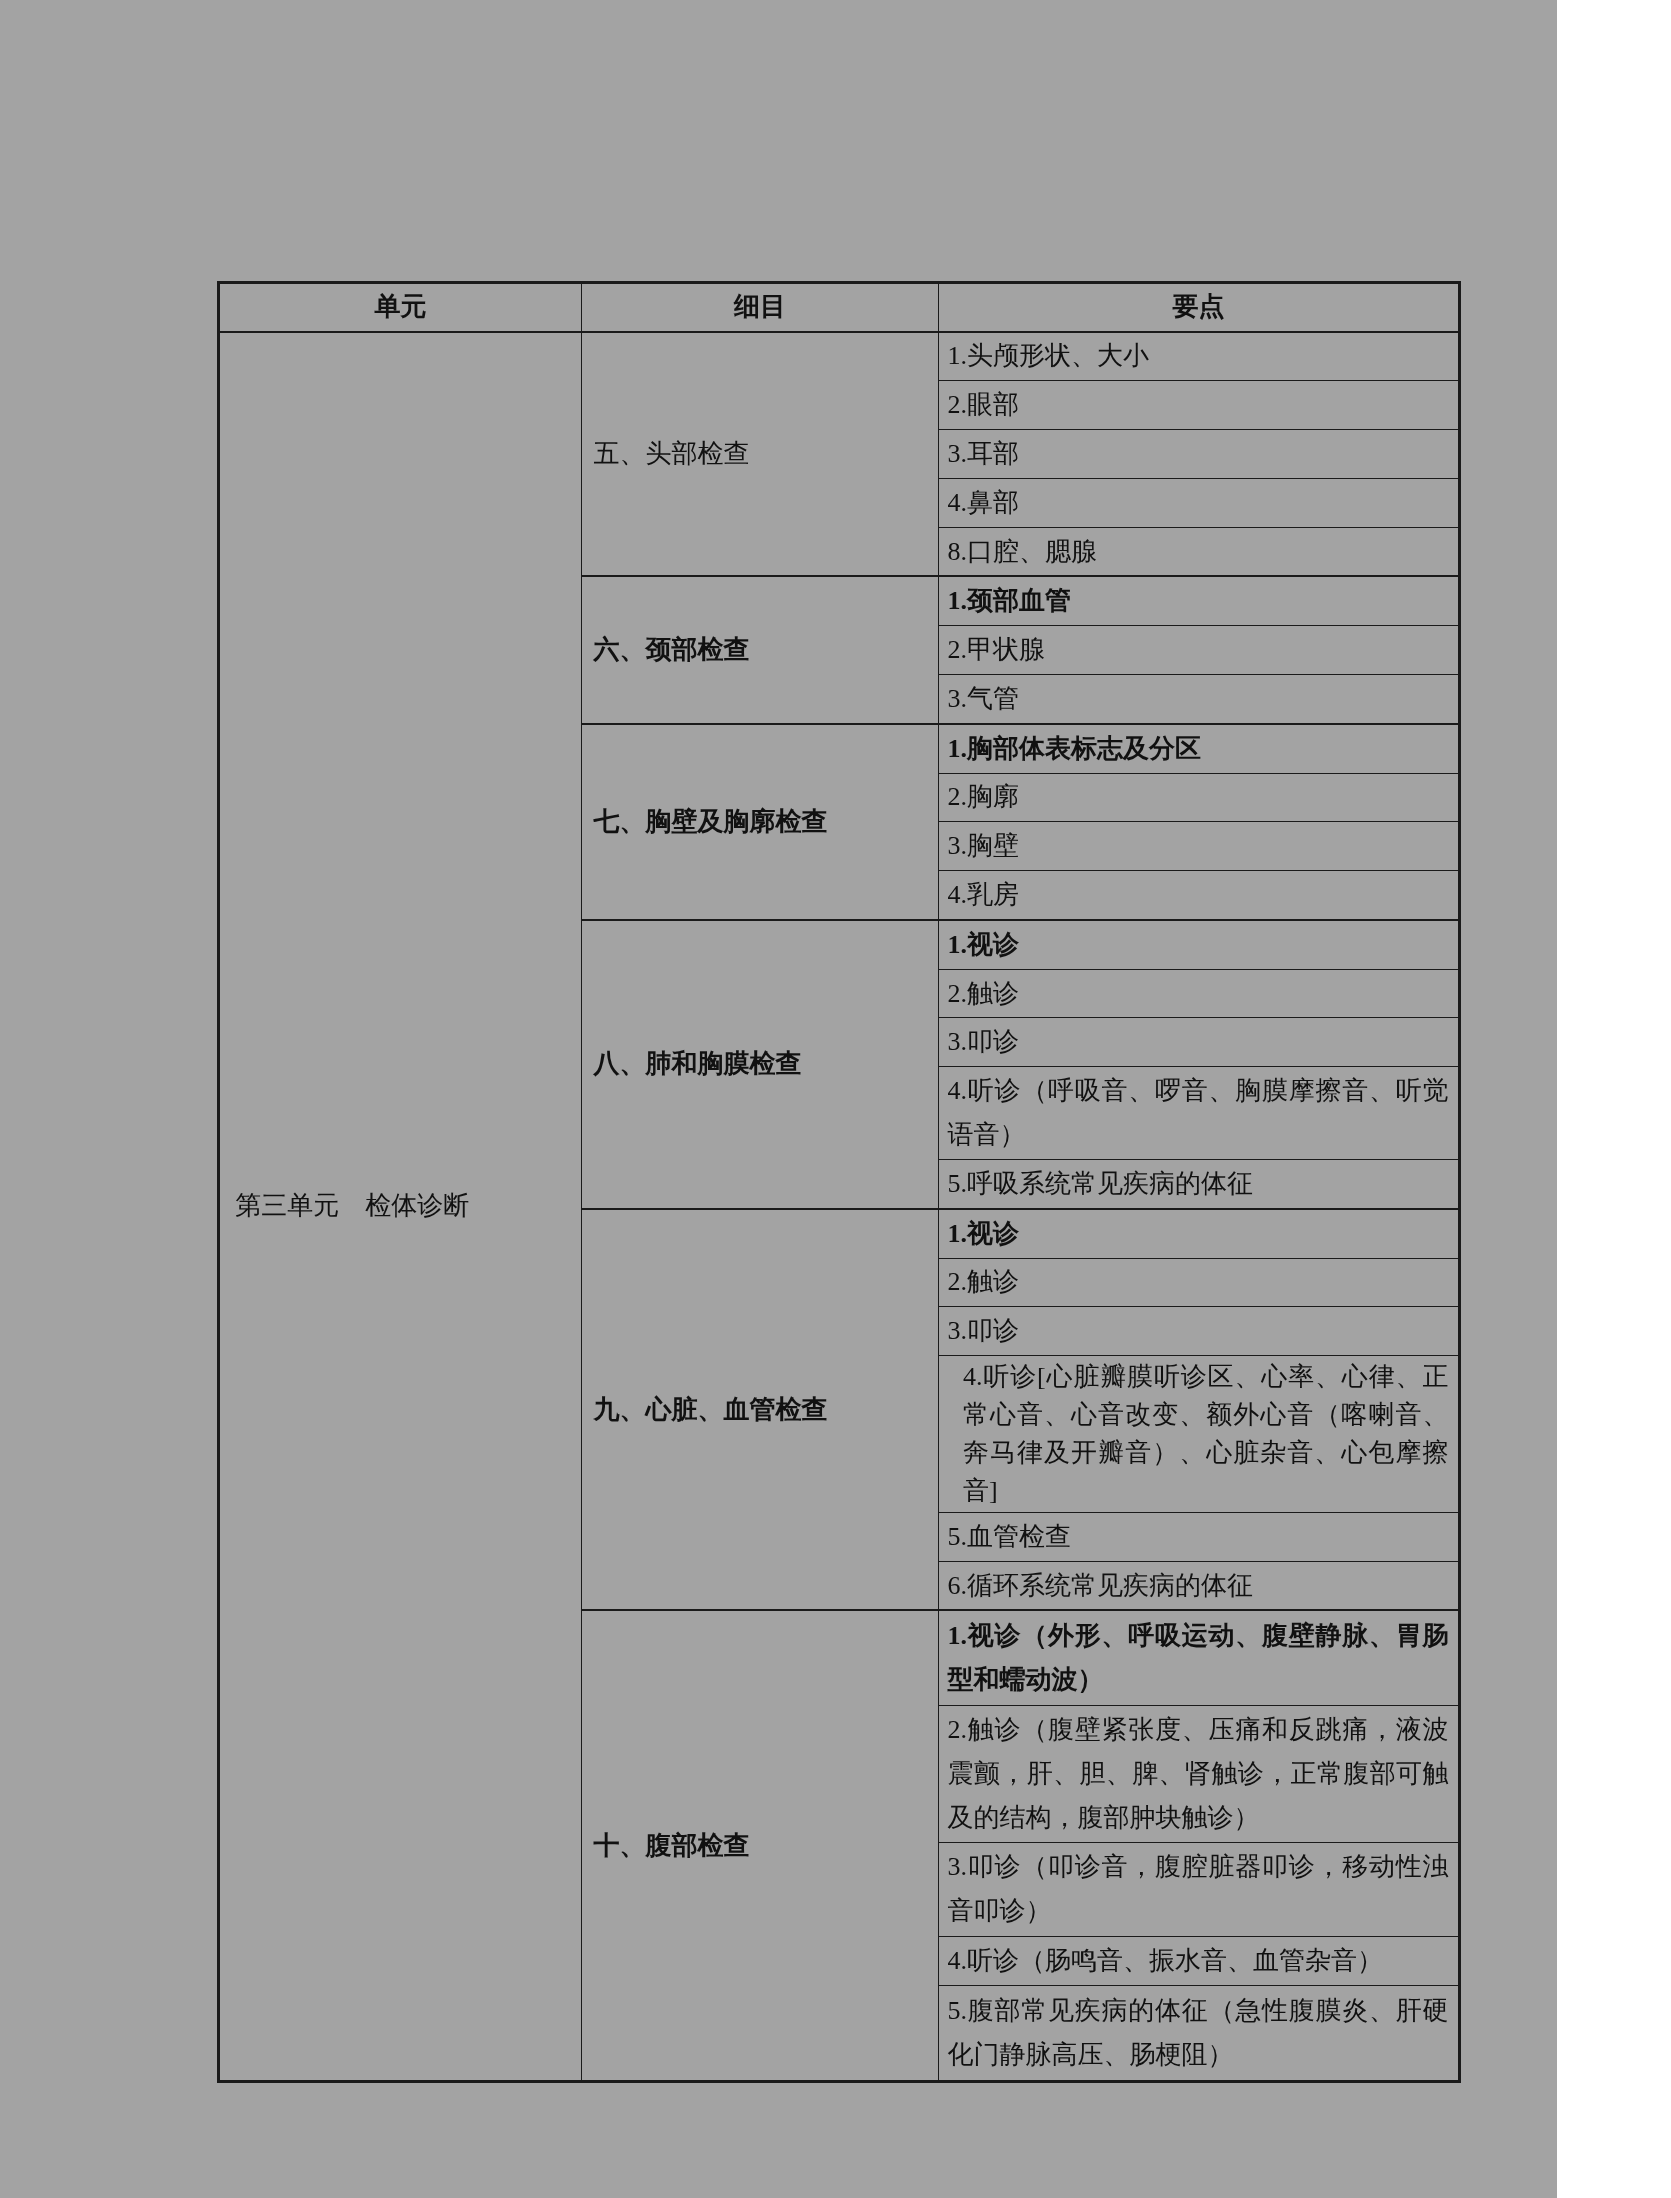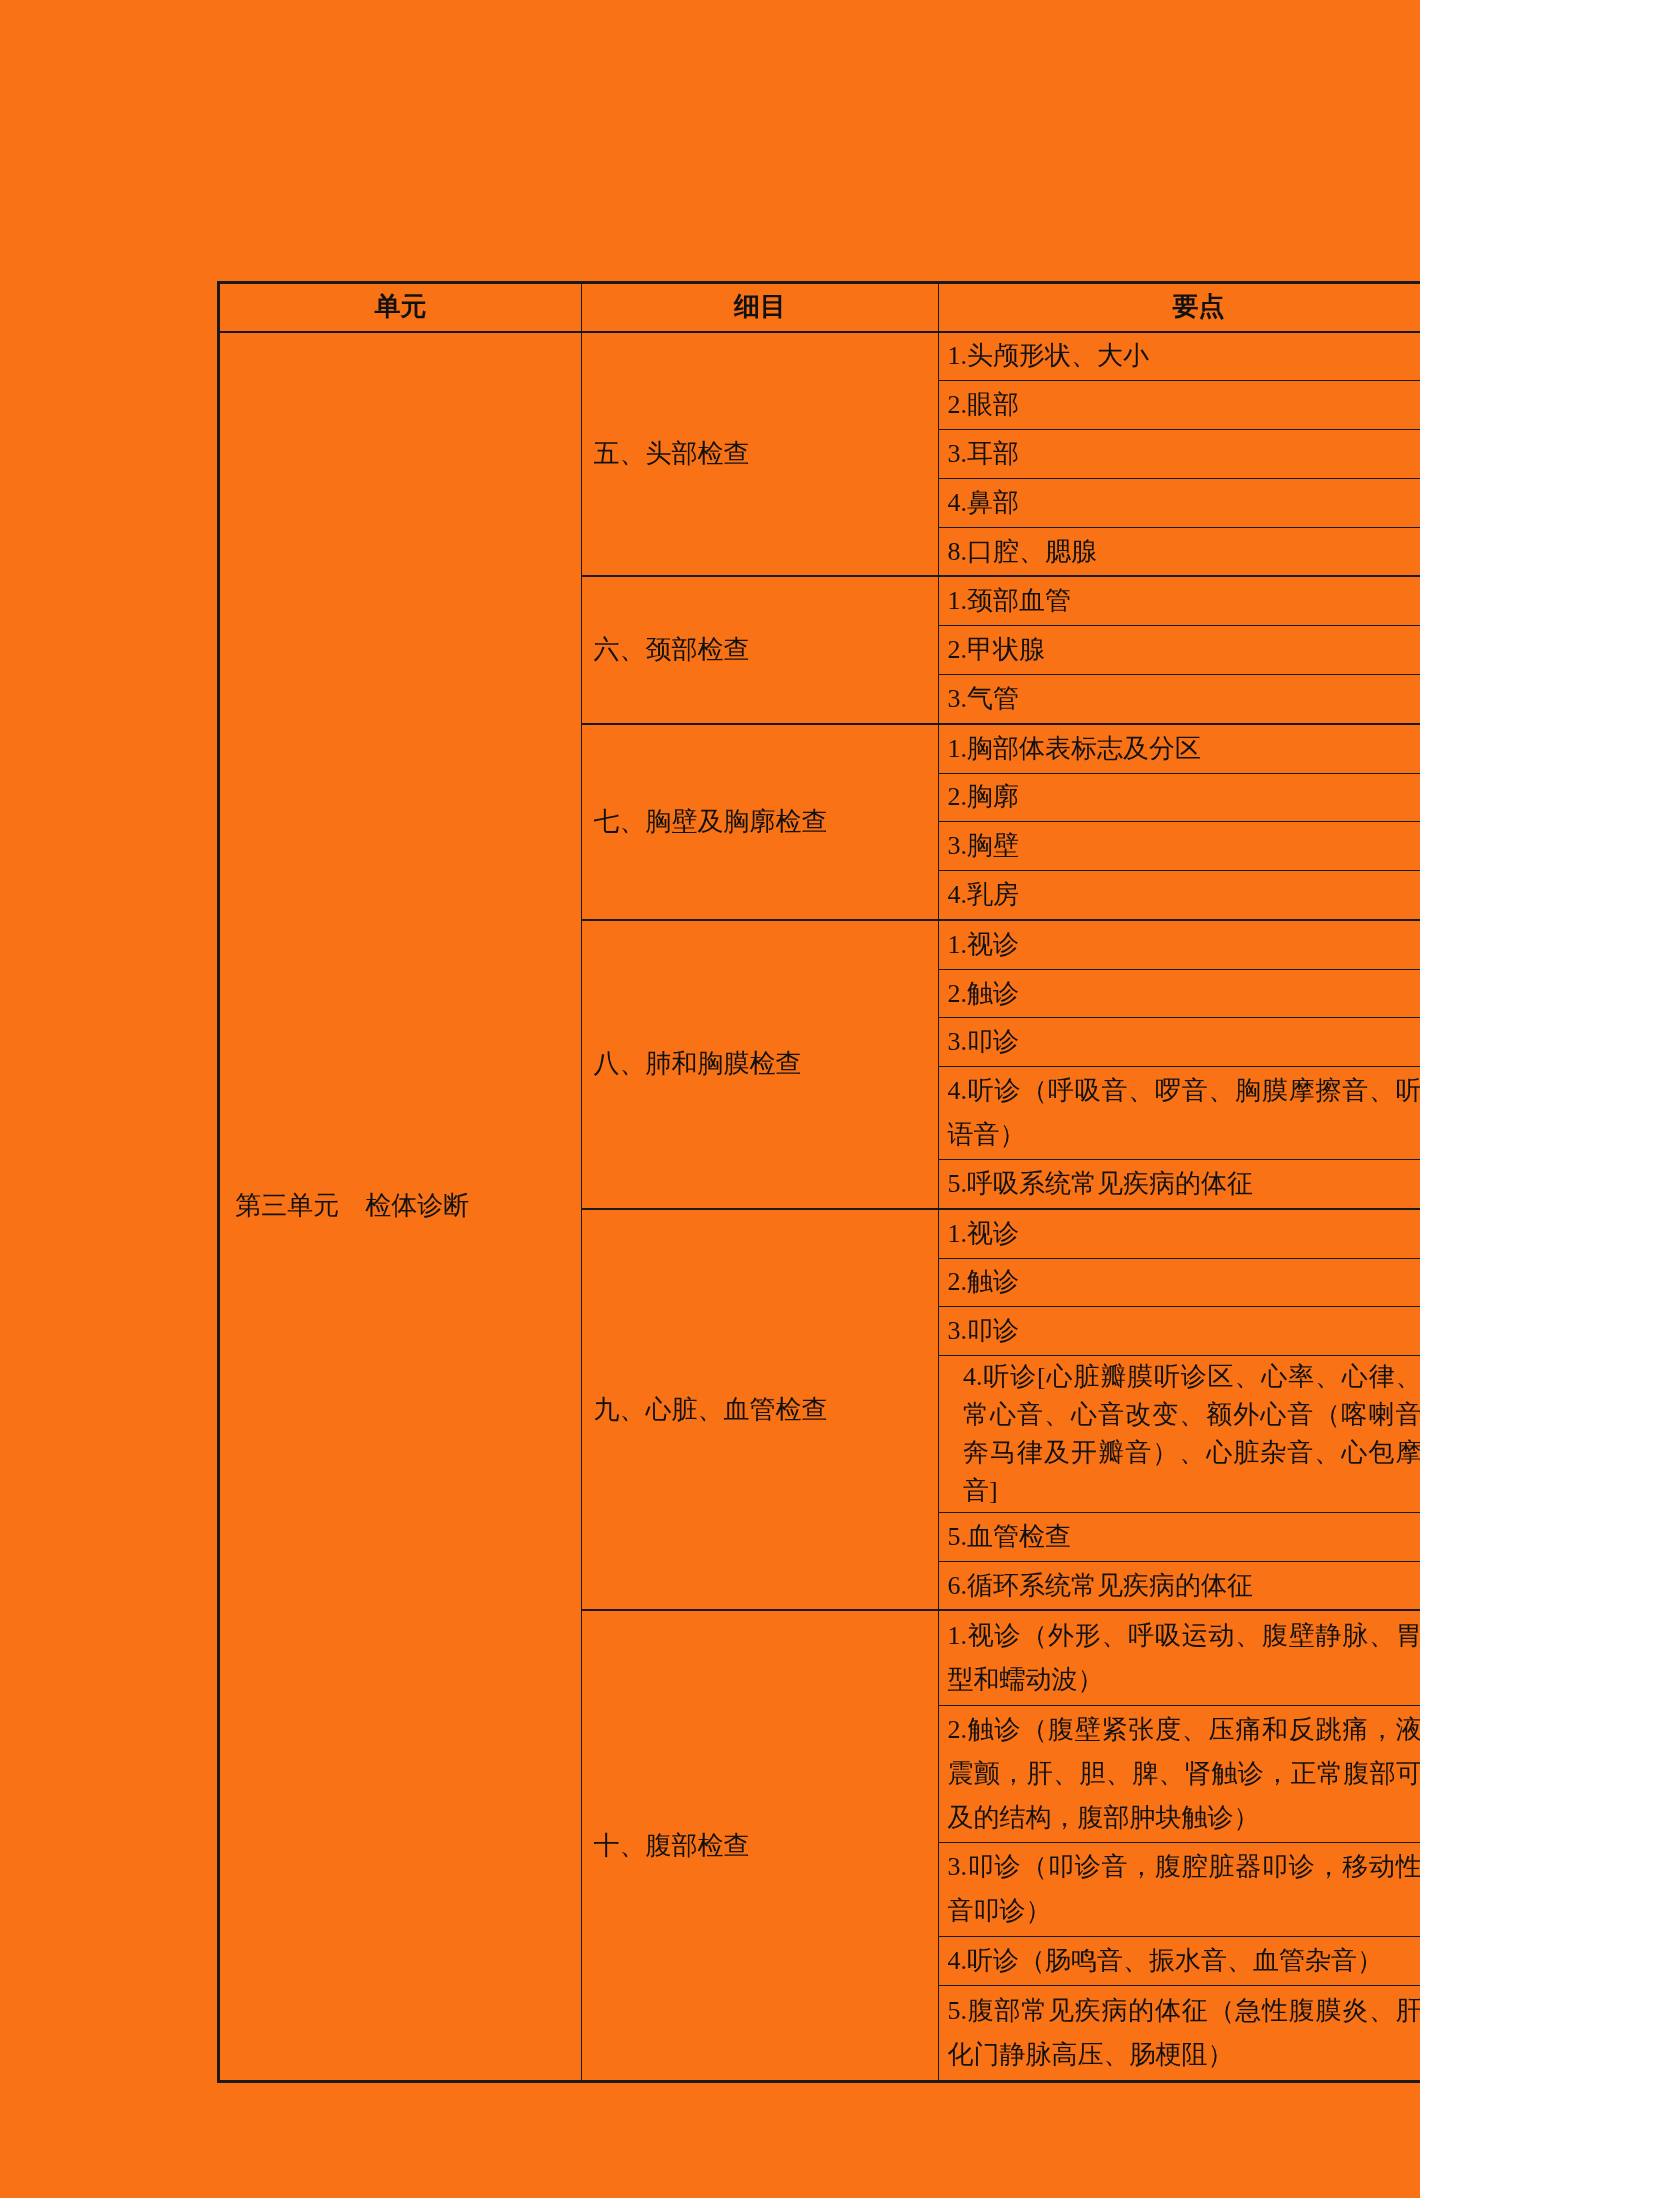--- a/index.html
+++ b/index.html
@@ -1,21 +1,21 @@
 <!DOCTYPE html>
 <html><head>
 <meta charset="utf-8">
 <style>
   * { margin: 0; padding: 0; box-sizing: border-box; }
   html, body { background: #ffffff; }
   .page {
     position: relative;
-    width: 1420px;
+    width: 1557px;
     height: 2199px;
-    background: #f97316;
+    background: #a3a3a3;
     font-family: "Liberation Serif", "DejaVu Serif", serif;
     color: #111111;
     overflow: hidden;
   }
   table.syllabus {
     position: absolute;
     left: 217px;
     top: 281px;
     width: 1241px;
     border-collapse: collapse;
@@ -49,21 +49,21 @@
     border-left: 2.9px solid #1a1a1a;
     border-right: 2.9px solid #1a1a1a;
   }
   td.point-cell {
     text-align: justify;
     text-align-last: left;
     padding: 1.9px 9.6px 1.9px 8.6px;
     border-right: 3.8px solid #1a1a1a;
   }
   
-  tr.group-start td { border-top: 2.9px solid #1a1a1a; }
+  tr.group-start td { border-top: 2.9px solid #1a1a1a; font-weight: bold; }
   
   tr.r1  { height: 46px; }
   tr.r2  { height: 95px; }
   tr.r2b { height: 94px; }
   tr.r2c { height: 96px; }
   tr.r3  { height: 133px; }
   tr.r3t { height: 115px; }
   tr.r3t td.point-cell { line-height: 38px; padding-left: 24px; }
   .page-number {
     position: absolute;

